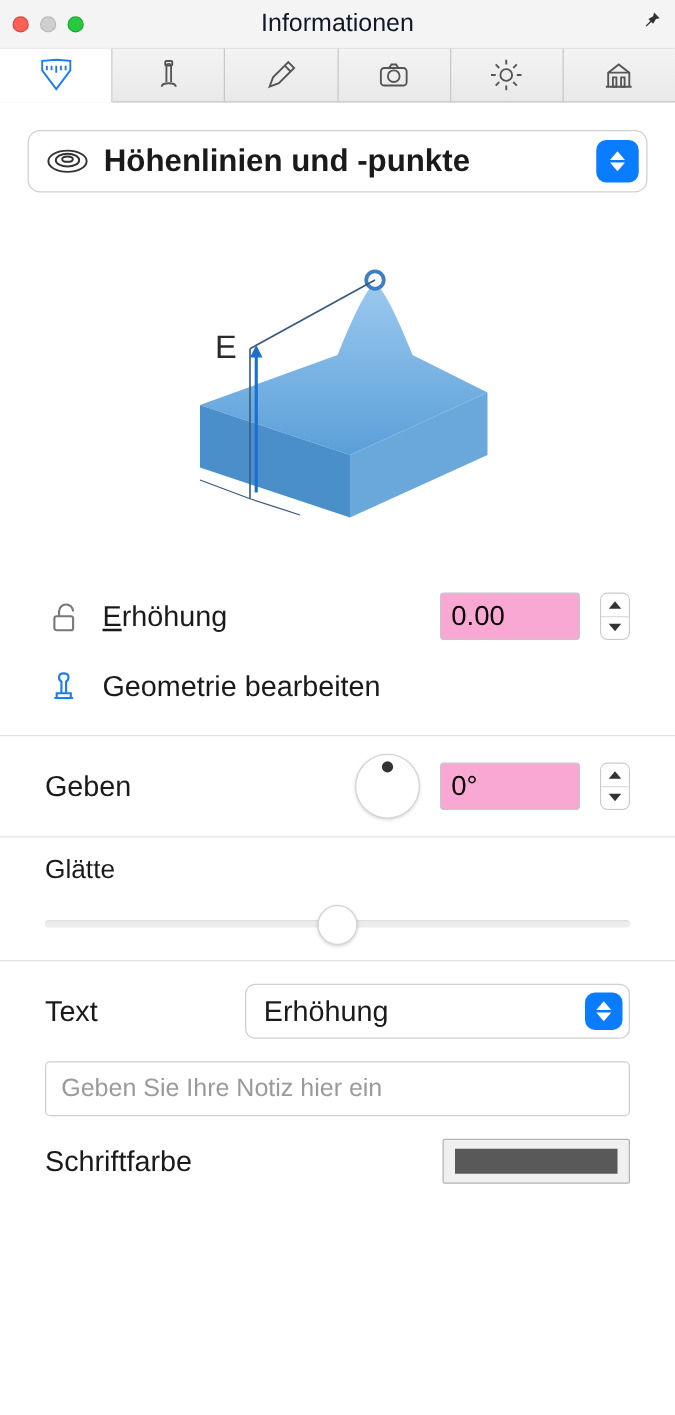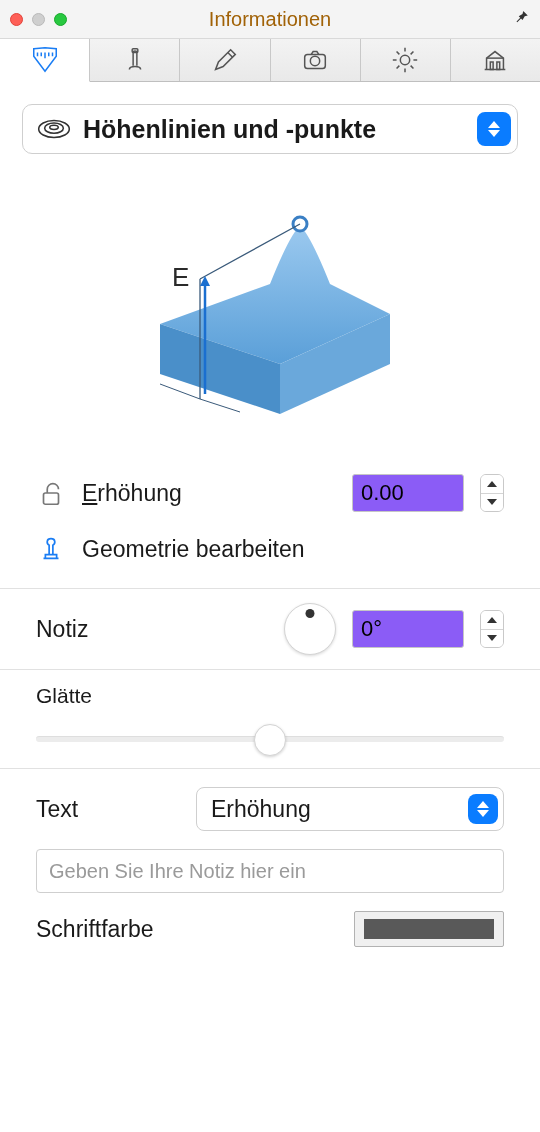--- a/index.html
+++ b/index.html
@@ -18,21 +18,21 @@
     align-items: center;
     padding: 0 10px;
     position: relative;
     background: #f4f4f4;
   }
   .traffic { display: flex; gap: 9px; }
   .tl { width: 13px; height: 13px; border-radius: 50%; }
   .tl.red { background: #fe5f57; border:1px solid #e24239;}
   .tl.yel { background: #cfcfcf; border:1px solid #b9b9b9;}
   .tl.grn { background: #28c840; border:1px solid #17a92b;}
-  .title { position: absolute; left: 0; right: 0; text-align: center; font-size: 20px; color: #a16207; }
+  .title { position: absolute; left: 0; right: 0; text-align: center; font-size: 20px; color: #0f172a; }
   .pin { margin-left: auto; color: #333; }
 
   .toolbar {
     display: flex;
     height: 44px;
     background: linear-gradient(#f3f3f3,#e9e9e9);
     border-top: 1px solid #d9d9d9;
     border-bottom: 1px solid #bfbfbf;
   }
   .toolbar .tab {
@@ -87,21 +87,21 @@
   .row .label { font-size: 23px; }
   .row .label u { text-decoration: underline; }
   .spacer { flex: 1; }
 
   .num-input {
     border: 1px solid #c6c6c6;
     border-radius: 3px;
     height: 38px;
     font-size: 22px;
     padding: 0 8px;
-    background: #8b5cf6;
+    background: #f9a8d4;
   }
   .num-input.w1 { width: 112px; }
   .num-input.w2 { width: 82px; }
 
   .stepper {
     width: 24px; height: 38px;
     display: flex; flex-direction: column;
     border: 1px solid #c9c9c9; border-radius: 6px;
     overflow: hidden;
   }
@@ -269,21 +269,21 @@
         <path d="M8 26h16M10 22h12v4H10zM14 22V12c-3-2-3-7 2-7s5 5 2 7v10"></path>
       </svg>
     <span class="label">Geometrie bearbeiten</span>
   </div>
 </div>
 
 <div class="sep-big"></div>
 
 <div class="section">
   <div class="row">
-    <span class="label" style="font-weight:500">Notiz</span>
+    <span class="label" style="font-weight:500">Geben</span>
     <div class="spacer"></div>
     <div class="dial"></div>
     <input class="num-input w1" value="0°" style="">
     <div class="stepper">
         <div class="up"></div>
         <div class="dn"></div>
       </div>
   </div>
 </div>
 

